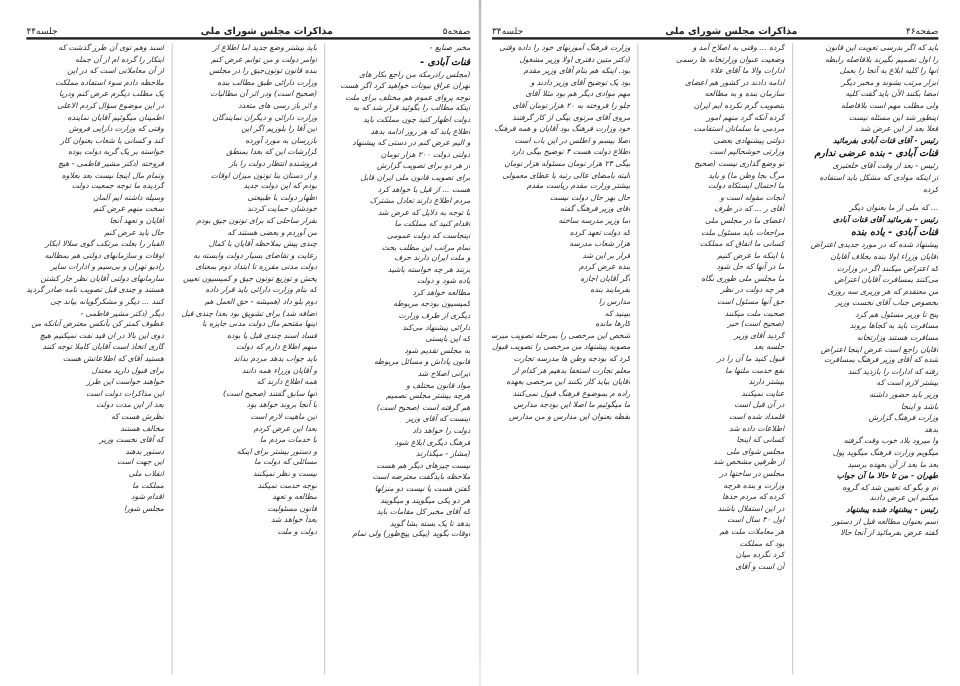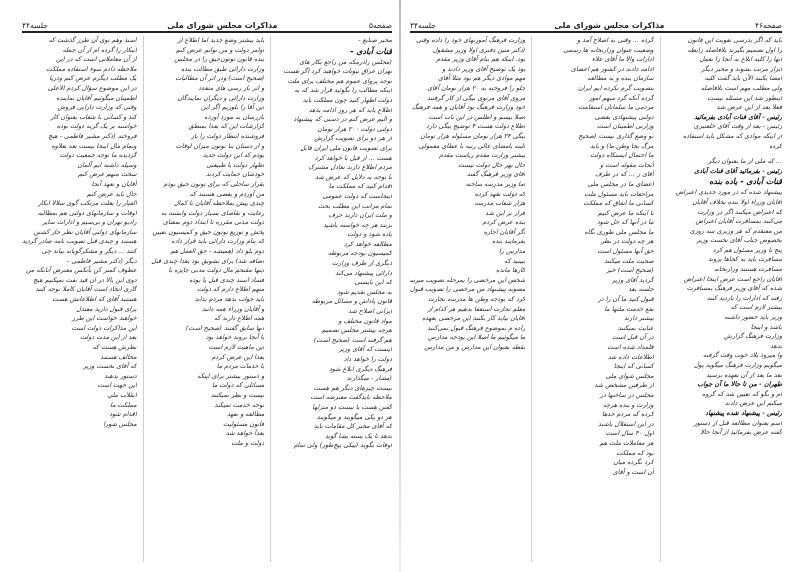--- a/index.html
+++ b/index.html
@@ -190,20 +190,21 @@
       <div class="col">
           <div class="line">باید که اگر بدرسی تعویت این قانون</div>
           <div class="line">را اول تصمیم بگیرند بلافاصله رابطه</div>
           <div class="line">آنها را کلیه ابلاغ به آنجا را بعمل</div>
           <div class="line">ابزار مرتب بشوند و مخبر دیگر</div>
           <div class="line">امضا بکنند الآن باید گفت کلیه</div>
           <div class="line">ولی مطلب مهم است بلافاصله</div>
           <div class="line">اینطور شد این مسئله نیست</div>
           <div class="line">فعلا بعد از این عرض شد</div>
           <div class="line speaker">رئیس - آقای قنات آبادی بفرمائید</div>
+          <div class="heading">قنات آبادی - بنده عرضی ندارم</div>
           <div class="line">رئیس - بعد از وقت آقای خلعتبری</div>
           <div class="line">از اینکه موادی که مشکل باید استفاده</div>
           <div class="line">کرده</div>
           <div class="spacer"></div>
           <div class="line">... که ملی از ما بعنوان دیگر</div>
           <div class="line speaker">رئیس - بفرمائید آقای قنات آبادی</div>
           <div class="heading">قنات آبادی - یاده بنده</div>
           <div class="line">پیشنهاد شده که در مورد جدیدی اعتراض</div>
           <div class="line">آقایان وزراء اولا بنده بخلاف آقایان</div>
           <div class="line">که اعتراض میکنند اگر در وزارت</div>
@@ -235,21 +236,21 @@
       <div class="col">
           <div class="line">گرده ... وقتی به اصلاح آمد و</div>
           <div class="line">وضعیت عنوان وزارتخانه ها رسمی</div>
           <div class="line">ادارات والا ما آقای علاء</div>
           <div class="line">ادامه دادند در کشور هم اعضای</div>
           <div class="line">سازمان بنده و به مطالعه</div>
           <div class="line">بتصویب گرم نکرده ایم ایران</div>
           <div class="line">گرده آنکه گرد منهم امور</div>
           <div class="line">مردمی ما سلمانان استقامت</div>
           <div class="line">دولتی پیشنهادی بعضی</div>
-          <div class="line">وزارتی اطمینان است</div>
+          <div class="line">وزارتی خوشحالیم است</div>
           <div class="line">تو وضع گذاری نیست (صحیح</div>
           <div class="line">مرگ بجا وطن ما) و باید</div>
           <div class="line">ما احتمال ایستکاه دولت</div>
           <div class="line">آنجات مقوله است و</div>
           <div class="line">آقای ر ... که در طرف</div>
           <div class="line">اعضای ما در مجلس ملی</div>
           <div class="line">مراجعات باید مسئول ملت</div>
           <div class="line">کسانی ما اتفاق که مملکت</div>
           <div class="line">با اینکه ما عرض کنیم</div>
           <div class="line">ما در آنها که حل شود</div>

